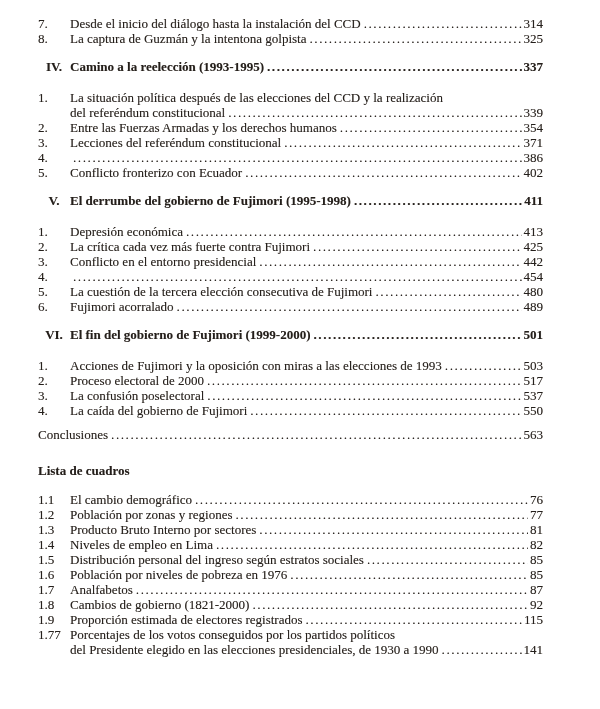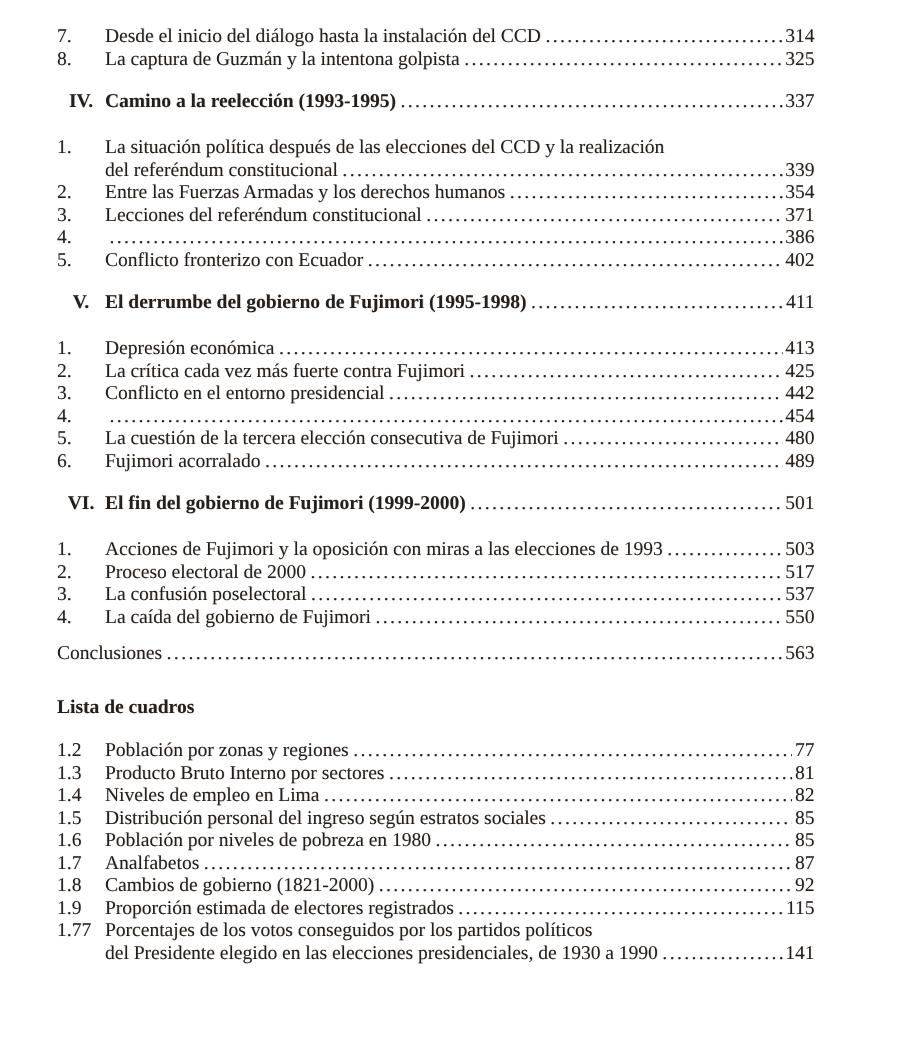--- a/index.html
+++ b/index.html
@@ -56,21 +56,21 @@
     white-space: nowrap;
   }
   
   .entry.chapter {
     margin: 13px 0 16px 0;
     font-weight: bold;
     text-align: center;
   }
   .entry.chapter .leader,
   .entry.chapter .page-num {
-    font-weight: normal;
+    font-weight: bold;
   }
   
   .entry.plain {
     margin: 9px 0 0 0;
     text-align: center;
   }
   
   .entry.heading {
     margin: 21px 0 14px 0;
     font-weight: bold;
@@ -250,20 +250,28 @@
           <span class="page-num">563</span>
         </div>
       </div>
       <div class="entry heading">
         <div class="row">
           <span class="txt">Lista de cuadros</span>
         </div>
       </div>
       <div class="entry item">
         <div class="row">
+          <span class="num">1.1</span>
+          <span class="txt">El cambio demográfico</span>
+          <span class="leader"></span>
+          <span class="page-num">76</span>
+        </div>
+      </div>
+      <div class="entry item">
+        <div class="row">
           <span class="num">1.2</span>
           <span class="txt">Población por zonas y regiones</span>
           <span class="leader"></span>
           <span class="page-num">77</span>
         </div>
       </div>
       <div class="entry item">
         <div class="row">
           <span class="num">1.3</span>
           <span class="txt">Producto Bruto Interno por sectores</span>
@@ -283,21 +291,21 @@
         <div class="row">
           <span class="num">1.5</span>
           <span class="txt">Distribución personal del ingreso según estratos sociales</span>
           <span class="leader"></span>
           <span class="page-num">85</span>
         </div>
       </div>
       <div class="entry item">
         <div class="row">
           <span class="num">1.6</span>
-          <span class="txt">Población por niveles de pobreza en 1980</span>
+          <span class="txt">Población por niveles de pobreza en 1976</span>
           <span class="leader"></span>
           <span class="page-num">85</span>
         </div>
       </div>
       <div class="entry item">
         <div class="row">
           <span class="num">1.7</span>
           <span class="txt">Analfabetos</span>
           <span class="leader"></span>
           <span class="page-num">87</span>

